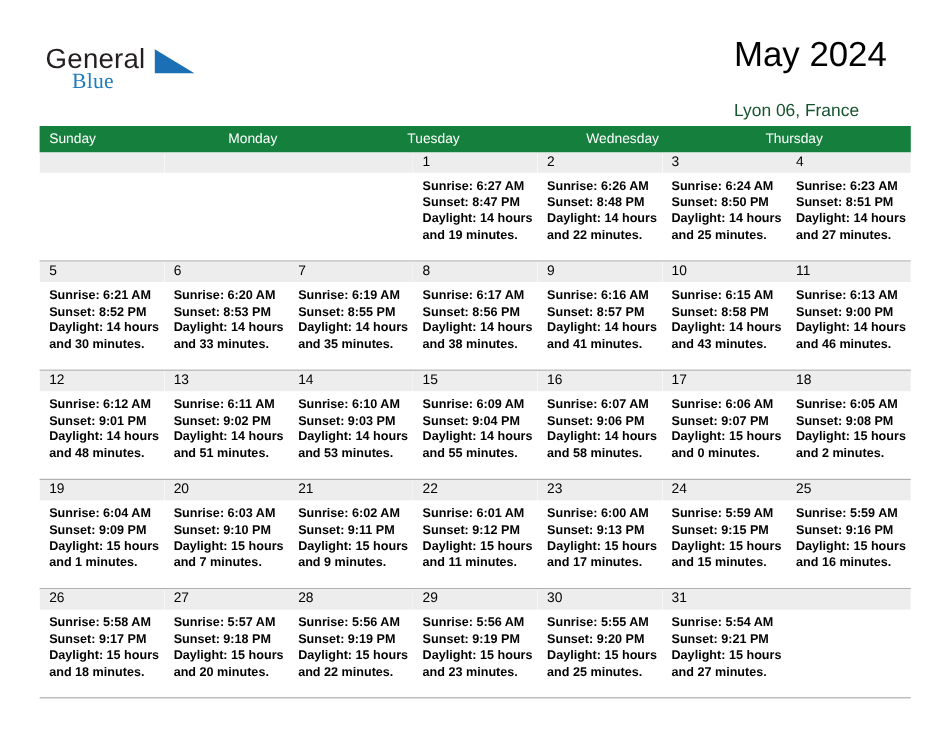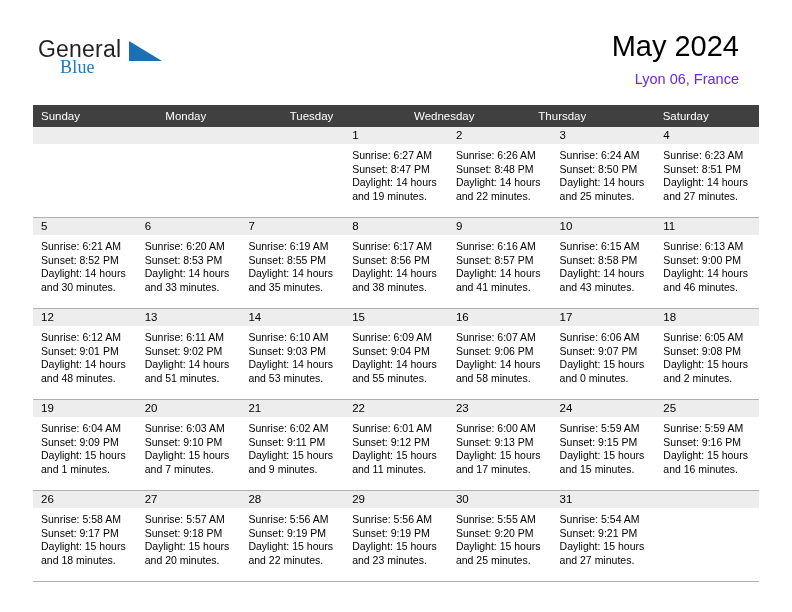--- a/index.html
+++ b/index.html
@@ -61,47 +61,46 @@
     width: 0;
     height: 0;
     border-left: 33px solid #1a6fb5;
     border-top: 20px solid transparent;
   }
 
   .title-block {
     position: absolute;
     right: 0;
     top: 0;
-    text-align: right;
   }
   .month-title {
     font-size: 29px;
     font-weight: normal;
     color: #000000;
     line-height: 36px;
     white-space: nowrap;
   }
   .location-title {
     font-size: 14.5px;
-    color: #6d28d9;
+    color: #14532d;
     line-height: 22px;
-    margin-top: 4px;
+    margin-top: 18px;
     white-space: nowrap;
   }
 
   
   .calendar {
     position: absolute;
     left: 33px;
     top: 105px;
     width: 726px;
   }
   .weekdays {
     display: flex;
-    background: #404040;
+    background: #15803d;
     height: 22px;
     gap: 20px;
   }
   .weekday {
     flex: 1 1 0;
     color: #ffffff;
     font-size: 11.5px;
     line-height: 22px;
     padding-left: 8px;
     box-sizing: border-box;
@@ -129,20 +128,21 @@
     color: #000000;
   }
   .day-cell.empty .day-number-bar {
     background: #ededed;
   }
   .day-body {
     padding: 5px 8px 0 8px;
     font-size: 10.5px;
     line-height: 13.6px;
     color: #000000;
+    font-weight: bold;
   }
   .day-body div {
     white-space: nowrap;
   }
 </style>
 </head>
 <body>
 
 <div class="page">
 
@@ -161,21 +161,20 @@
 
   </div>
 
   <div class="calendar">
     <div class="weekdays">
         <div class="weekday">Sunday</div>
         <div class="weekday">Monday</div>
         <div class="weekday">Tuesday</div>
         <div class="weekday">Wednesday</div>
         <div class="weekday">Thursday</div>
-        <div class="weekday">Saturday</div>
       </div>
     <div class="weeks">
         <div class="week-row">
           <div class="day-cell empty">
             <div class="day-number-bar"></div>
           </div>
           <div class="day-cell empty">
             <div class="day-number-bar"></div>
           </div>
           <div class="day-cell empty">

